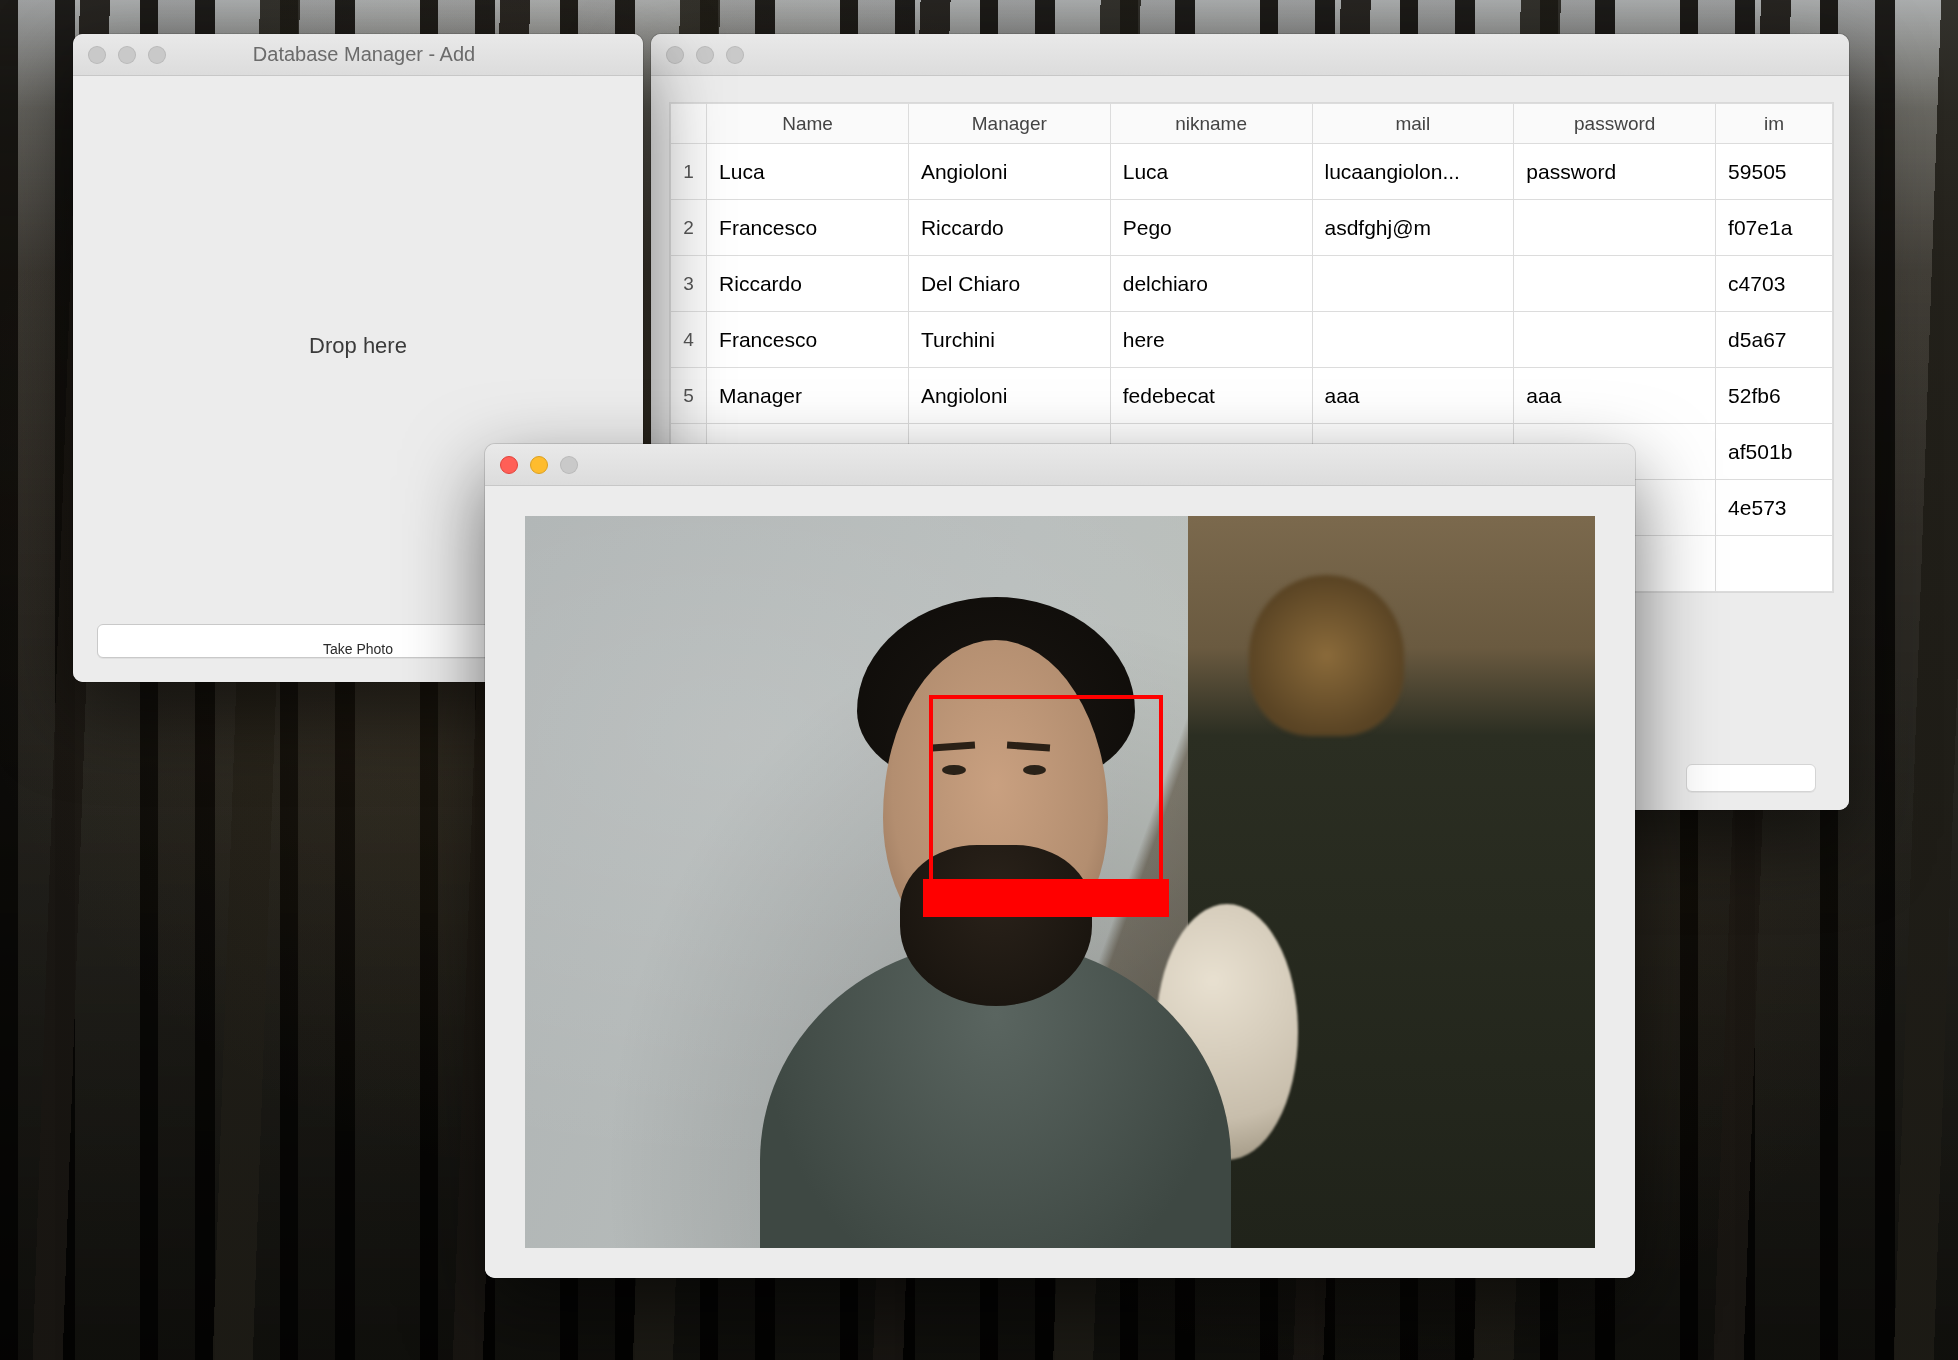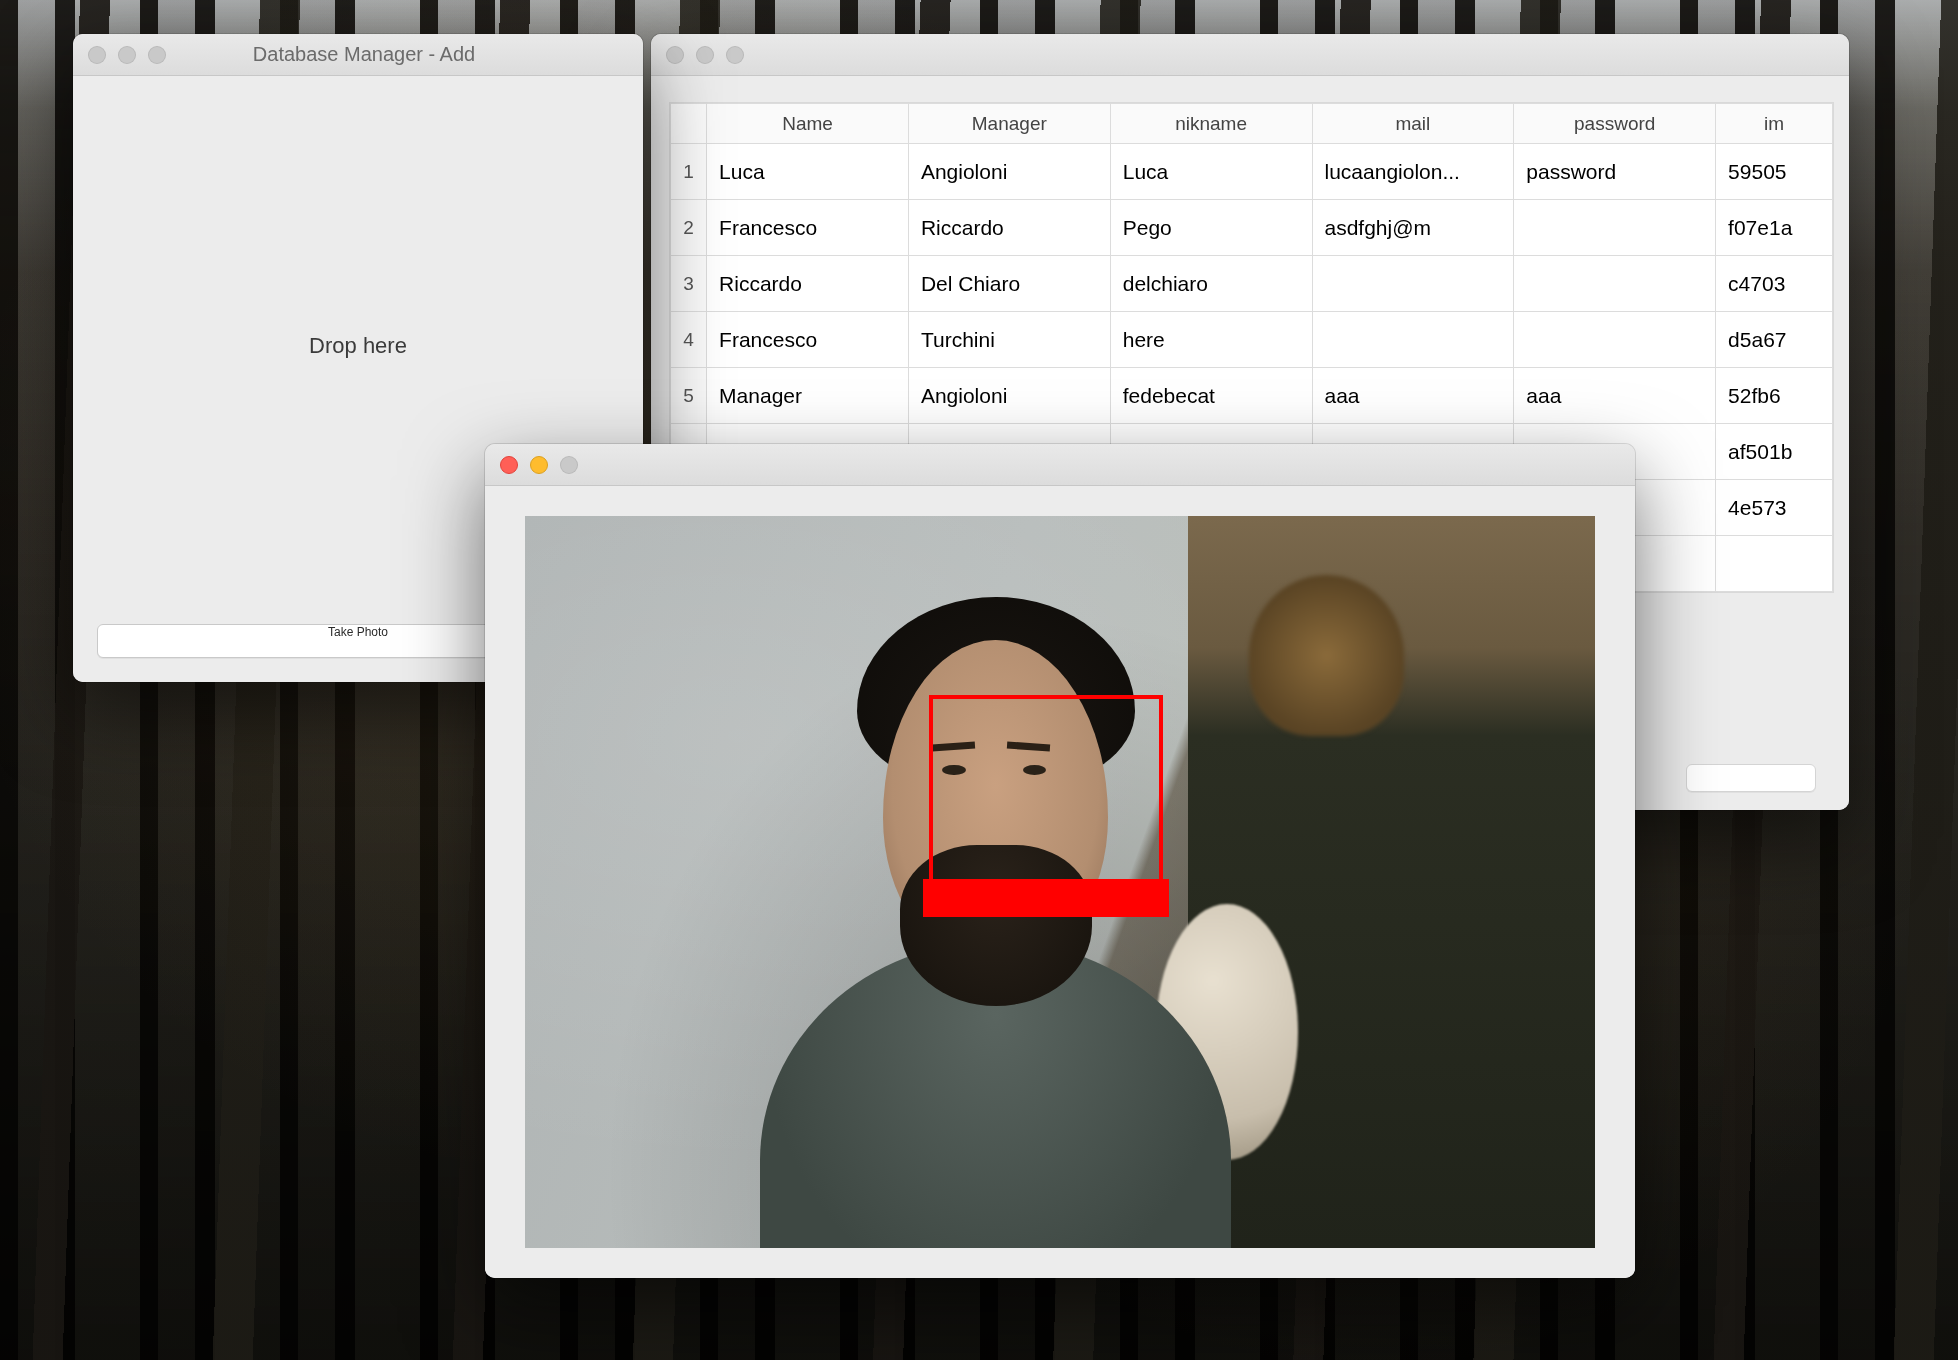--- a/index.html
+++ b/index.html
@@ -98,23 +98,23 @@
       font-size: 22px;
       color: #3a3a3a;
     }
     .take-photo-btn {
       margin: 8px 24px 24px;
       height: 34px;
       background: #fff;
       border: 1px solid #c9c9c9;
       border-radius: 6px;
       box-shadow: 0 1px 0 rgba(0,0,0,0.05);
-      font-size: 12px;
+      font-size: 14px;
       color: #2b2b2b;
-      display:flex; align-items:flex-start; justify-content:center;
+      display:flex; align-items:flex-end; justify-content:center;
       cursor: pointer;
     }
 
     
     .win-table { left: 651px; top: 34px; width: 1198px; height: 776px; }
     .win-table .body { flex:1; background:#ececec; padding: 26px 15px 0 18px; display:flex; flex-direction:column; }
     .table-wrap { background:#fff; border:1px solid #d9d9d9; overflow:hidden; }
     table { border-collapse: collapse; width: 100%; table-layout: fixed; }
     th, td {
       border: 1px solid #dcdcdc;

